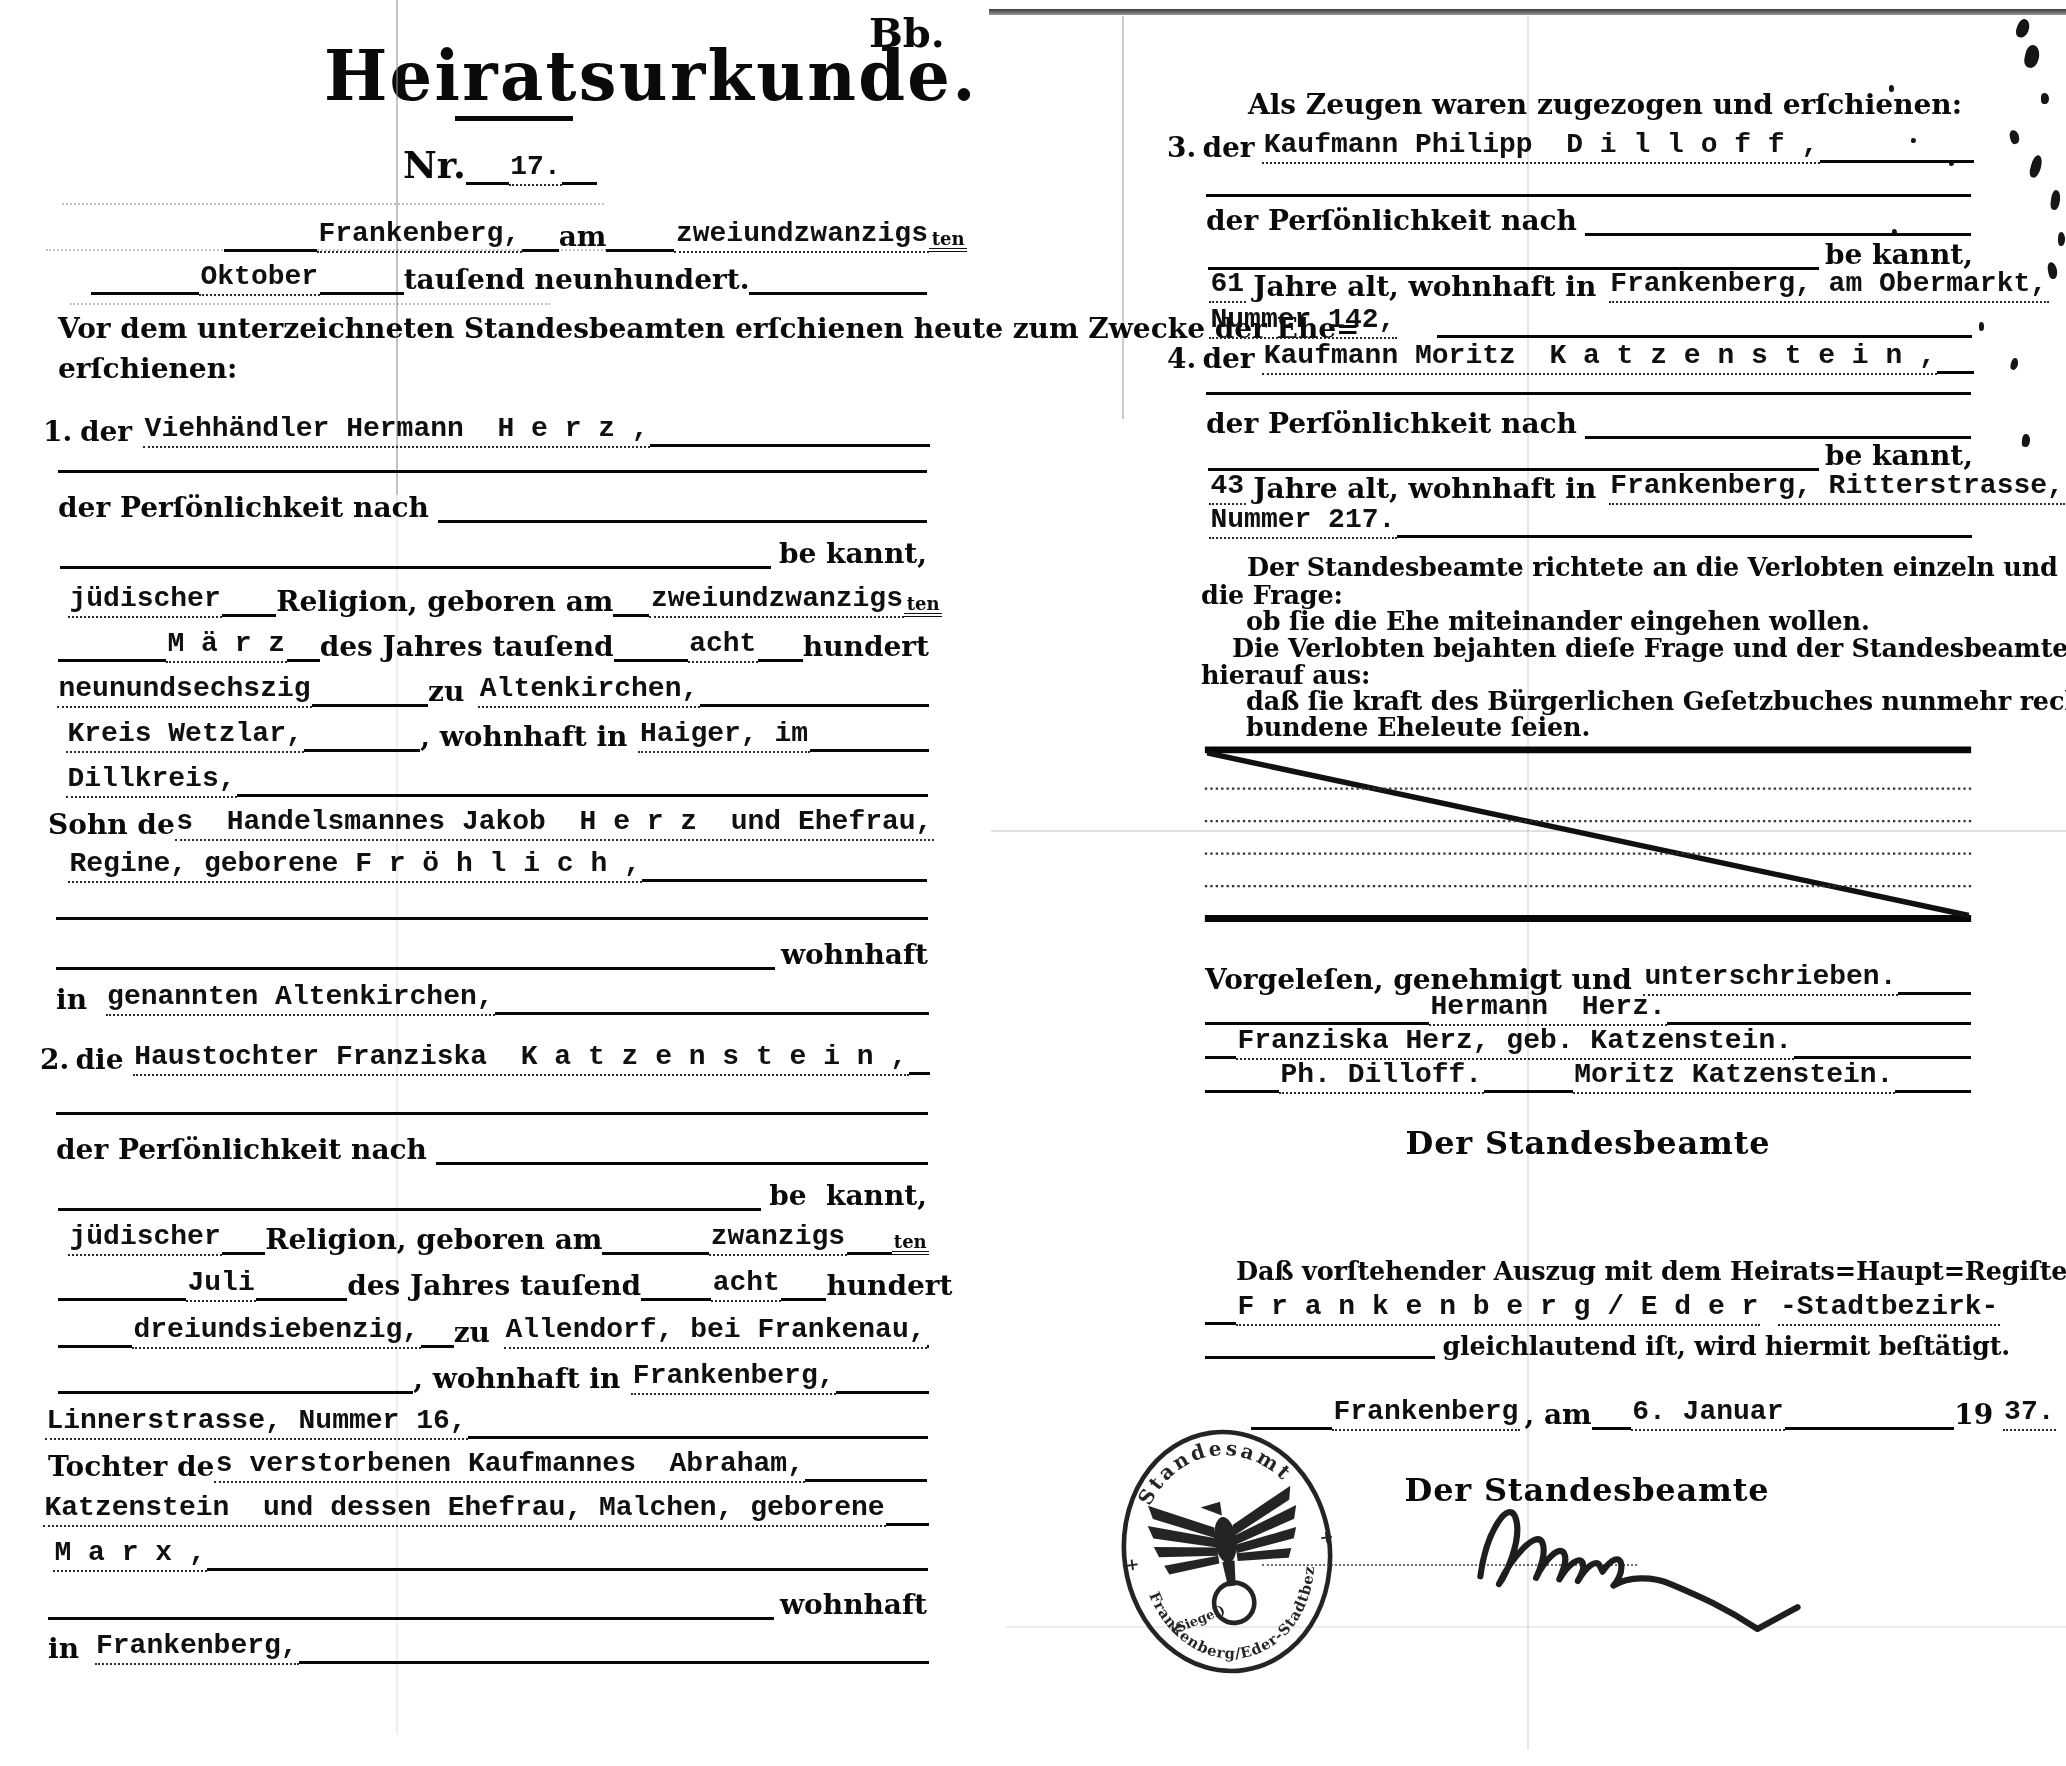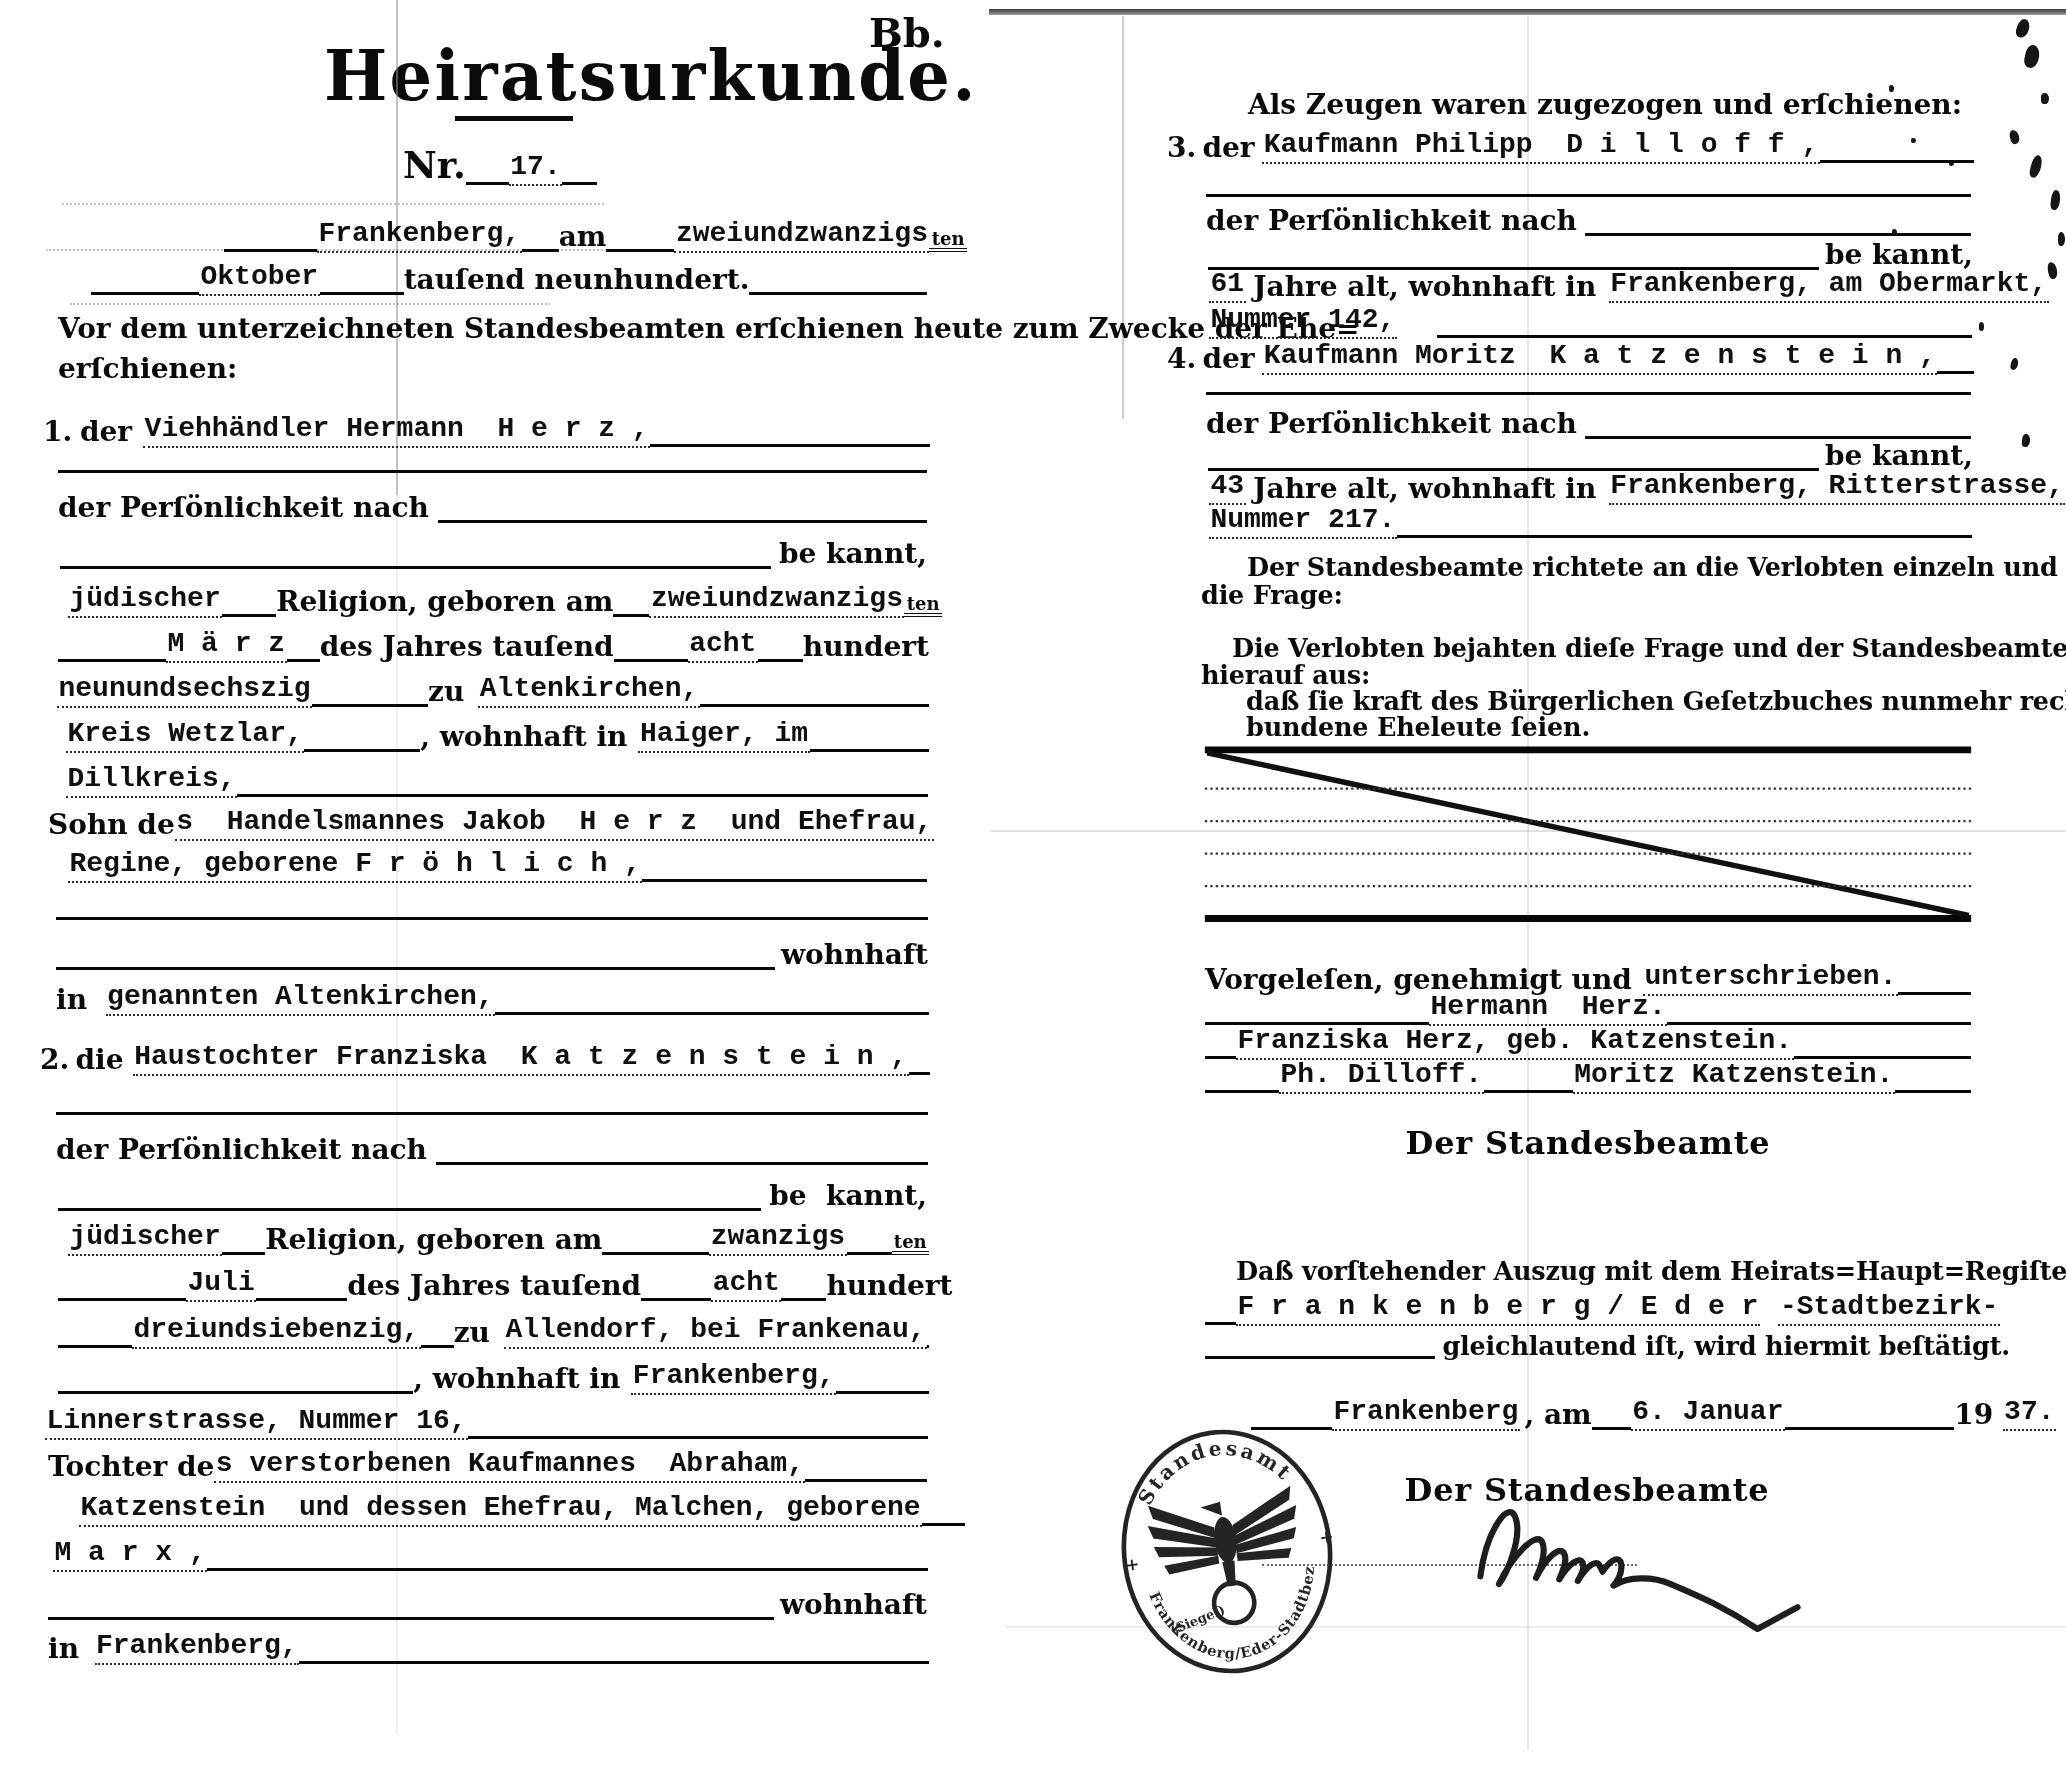--- a/index.html
+++ b/index.html
@@ -96,42 +96,42 @@
       <div class="form-line" style="top: 1034px; left: 40px; width: 890px;"><span class="seg-label">2.</span><span class="seg-gap" style="flex: 0 0 6.2px; width: 6.2px;"></span><span class="seg-label">die</span><span class="seg-gap" style="flex: 0 0 9.3px; width: 9.3px;"></span><span class="seg-typed">Haustochter Franziska  K a t z e n s t e i n ,</span><span class="seg-fill" style="flex-grow: 1;"></span></div>
       <div class="form-line" style="top: 1082px; left: 56px; width: 872px; height: 34px;"><span class="seg-fill" style="flex-grow: 1;"></span></div>
       <div class="form-line" style="top: 1124px; left: 56px; width: 872px;"><span class="seg-label">der Perſönlichkeit nach</span><span class="seg-gap" style="flex: 0 0 9.3px; width: 9.3px;"></span><span class="seg-fill" style="flex-grow: 1;"></span></div>
       <div class="form-line" style="top: 1170px; left: 58px; width: 869px;"><span class="seg-fill" style="flex-grow: 1;"></span><span class="seg-gap" style="flex: 0 0 7.7px; width: 7.7px;"></span><span class="seg-label">be  kannt,</span></div>
       <div class="form-line" style="top: 1214px; left: 68px; width: 861px;"><span class="seg-typed">jüdischer</span><span class="seg-fill" style="flex: 0 0 43px; width: 43px;"></span><span class="seg-label">Religion, geboren am</span><span class="seg-fill" style="flex-grow: 1;"></span><span class="seg-typed">zwanzigs</span><span class="seg-fill" style="flex: 0 0 45px; width: 45px;"></span><span class="seg-sup">ten</span></div>
       <div class="form-line" style="top: 1260px; left: 58px; width: 871px;"><span class="seg-fill" style="flex: 0 0 128px; width: 128px;"></span><span class="seg-typed">Juli</span><span class="seg-fill" style="flex: 0 0 91px; width: 91px;"></span><span class="seg-label">des Jahres tauſend</span><span class="seg-fill" style="flex: 0 0 70px; width: 70px;"></span><span class="seg-typed">acht</span><span class="seg-fill" style="flex: 0 0 45px; width: 45px;"></span><span class="seg-label">hundert</span></div>
       <div class="form-line" style="top: 1307px; left: 58px; width: 871px;"><span class="seg-fill" style="flex: 0 0 74px; width: 74px;"></span><span class="seg-typed">dreiundsiebenzig,</span><span class="seg-fill" style="flex: 0 0 33px; width: 33px;"></span><span class="seg-label">zu</span><span class="seg-gap" style="flex: 0 0 14px; width: 14px;"></span><span class="seg-typed">Allendorf, bei Frankenau,</span><span class="seg-fill" style="flex-grow: 1;"></span></div>
       <div class="form-line" style="top: 1353px; left: 58px; width: 871px;"><span class="seg-fill" style="flex-grow: 1;"></span><span class="seg-label">, wohnhaft in</span><span class="seg-gap" style="flex: 0 0 11px; width: 11px;"></span><span class="seg-typed">Frankenberg,</span><span class="seg-fill" style="flex: 0 0 93px; width: 93px;"></span></div>
       <div class="form-line" style="top: 1398px; left: 45px; width: 883px;"><span class="seg-typed">Linnerstrasse, Nummer 16,</span><span class="seg-fill" style="flex-grow: 1;"></span></div>
       <div class="form-line" style="top: 1441px; left: 48px; width: 879px;"><span class="seg-label">Tochter de</span><span class="seg-typed">s verstorbenen Kaufmannes  Abraham,</span><span class="seg-fill" style="flex-grow: 1;"></span></div>
-      <div class="form-line" style="top: 1485px; left: 43px; width: 886px; margin-left: 36px;"><span class="seg-typed">Katzenstein  und dessen Ehefrau, Malchen, geborene</span><span class="seg-fill" style="flex-grow: 1;"></span></div>
+      <div class="form-line" style="top: 1485px; left: 43px; width: 886px;"><span class="seg-typed">Katzenstein  und dessen Ehefrau, Malchen, geborene</span><span class="seg-fill" style="flex-grow: 1;"></span></div>
       <div class="form-line" style="top: 1530px; left: 53px; width: 875px;"><span class="seg-typed">M a r x ,</span><span class="seg-fill" style="flex-grow: 1;"></span></div>
       <div class="form-line" style="top: 1579px; left: 48px; width: 879px;"><span class="seg-fill" style="flex-grow: 1;"></span><span class="seg-gap" style="flex: 0 0 6.2px; width: 6.2px;"></span><span class="seg-label">wohnhaft</span></div>
       <div class="form-line" style="top: 1623px; left: 48px; width: 881px;"><span class="seg-label">in</span><span class="seg-gap" style="flex: 0 0 15.5px; width: 15.5px;"></span><span class="seg-typed">Frankenberg,</span><span class="seg-fill" style="flex-grow: 1;"></span></div>
     </div>
   <div class="abs" style="inset:0;">
       <div class="form-line" style="top: 84px; left: 1248px; width: 774px; height: 37px;"><span class="seg-label">Als Zeugen waren zugezogen und erſchienen:</span></div>
       <div class="form-line" style="top: 122px; left: 1167px; width: 807px;"><span class="seg-label">3.</span><span class="seg-gap" style="flex: 0 0 6.2px; width: 6.2px;"></span><span class="seg-label">der</span><span class="seg-gap" style="flex: 0 0 7.7px; width: 7.7px;"></span><span class="seg-typed">Kaufmann Philipp  D i l l o f f ,</span><span class="seg-fill" style="flex-grow: 1;"></span></div>
       <div class="form-line" style="top: 164px; left: 1206px; width: 765px; height: 34px;"><span class="seg-fill" style="flex-grow: 1;"></span></div>
       <div class="form-line" style="top: 200px; left: 1206px; width: 765px; height: 37px;"><span class="seg-label">der Perſönlichkeit nach</span><span class="seg-gap" style="flex: 0 0 7.7px; width: 7.7px;"></span><span class="seg-fill" style="flex-grow: 1;"></span></div>
       <div class="form-line" style="top: 234px; left: 1208px; width: 765px; height: 37px;"><span class="seg-fill" style="flex-grow: 1;"></span><span class="seg-gap" style="flex: 0 0 6.2px; width: 6.2px;"></span><span class="seg-label">be kannt,</span></div>
       <div class="form-line" style="top: 266px; left: 1209px; width: 763px; height: 37px;"><span class="seg-typed">61</span><span class="seg-gap" style="flex: 0 0 7.7px; width: 7.7px;"></span><span class="seg-label">Jahre alt, wohnhaft in</span><span class="seg-gap" style="flex: 0 0 12.4px; width: 12.4px;"></span><span class="seg-typed">Frankenberg, am Obermarkt,</span><span class="seg-fill" style="flex-grow: 1;"></span></div>
       <div class="form-line" style="top: 302px; left: 1209px; width: 763px; height: 37px; gap: 40px;"><span class="seg-typed">Nummer 142,</span><span class="seg-fill" style="flex-grow: 1;"></span></div>
       <div class="form-line" style="top: 336px; left: 1167px; width: 807px; height: 39px;"><span class="seg-label">4.</span><span class="seg-gap" style="flex: 0 0 6.2px; width: 6.2px;"></span><span class="seg-label">der</span><span class="seg-gap" style="flex: 0 0 7.7px; width: 7.7px;"></span><span class="seg-typed">Kaufmann Moritz  K a t z e n s t e i n ,</span><span class="seg-fill" style="flex-grow: 1;"></span></div>
       <div class="form-line" style="top: 362px; left: 1206px; width: 765px; height: 34px;"><span class="seg-fill" style="flex-grow: 1;"></span></div>
       <div class="form-line" style="top: 403px; left: 1206px; width: 765px; height: 37px;"><span class="seg-label">der Perſönlichkeit nach</span><span class="seg-gap" style="flex: 0 0 7.7px; width: 7.7px;"></span><span class="seg-fill" style="flex-grow: 1;"></span></div>
       <div class="form-line" style="top: 435px; left: 1208px; width: 765px; height: 37px;"><span class="seg-fill" style="flex-grow: 1;"></span><span class="seg-gap" style="flex: 0 0 6.2px; width: 6.2px;"></span><span class="seg-label">be kannt,</span></div>
       <div class="form-line" style="top: 468px; left: 1209px; width: 763px; height: 37px;"><span class="seg-typed">43</span><span class="seg-gap" style="flex: 0 0 7.7px; width: 7.7px;"></span><span class="seg-label">Jahre alt, wohnhaft in</span><span class="seg-gap" style="flex: 0 0 12.4px; width: 12.4px;"></span><span class="seg-typed">Frankenberg, Ritterstrasse,</span><span class="seg-fill" style="flex-grow: 1;"></span></div>
       <div class="form-line" style="top: 502px; left: 1209px; width: 763px; height: 37px;"><span class="seg-typed">Nummer 217.</span><span class="seg-fill" style="flex-grow: 1;"></span></div>
       <div class="form-line para" style="top: 548px; left: 1201px; width: 824px; height: 33px;"><span class="seg-gap" style="flex: 0 0 46px; width: 46px;"></span><span class="seg-label">Der Standesbeamte richtete an die Verlobten einzeln und nacheinander</span></div>
       <div class="form-line para" style="top: 576px; left: 1201px; width: 824px; height: 33px;"><span class="seg-label">die Frage:</span></div>
-      <div class="form-line para" style="top: 602px; left: 1201px; width: 824px; height: 33px;"><span class="seg-gap" style="flex: 0 0 45px; width: 45px;"></span></div>
+      <div class="form-line para" style="top: 602px; left: 1201px; width: 824px; height: 33px;"><span class="seg-gap" style="flex: 0 0 45px; width: 45px;"></span><span class="seg-label">ob ſie die Ehe miteinander eingehen wollen.</span></div>
       <div class="form-line para" style="top: 629px; left: 1201px; width: 824px; height: 33px;"><span class="seg-gap" style="flex: 0 0 31px; width: 31px;"></span><span class="seg-label">Die Verlobten bejahten dieſe Frage und der Standesbeamte ſprach</span></div>
       <div class="form-line para" style="top: 656px; left: 1201px; width: 824px; height: 33px;"><span class="seg-label">hierauf aus:</span></div>
       <div class="form-line para" style="top: 682px; left: 1201px; width: 824px; height: 33px;"><span class="seg-gap" style="flex: 0 0 45px; width: 45px;"></span><span class="seg-label">daß ſie kraft des Bürgerlichen Geſetzbuches nunmehr rechtmäßig ver=</span></div>
       <div class="form-line para" style="top: 708px; left: 1201px; width: 824px; height: 33px;"><span class="seg-gap" style="flex: 0 0 45px; width: 45px;"></span><span class="seg-label">bundene Eheleute ſeien.</span></div>
       <div class="form-line" style="top: 954px; left: 1205px; width: 766px;"><span class="seg-label">Vorgeleſen, genehmigt und</span><span class="seg-gap" style="flex: 0 0 11px; width: 11px;"></span><span class="seg-typed">unterschrieben.</span><span class="seg-fill" style="flex-grow: 1;"></span></div>
       <div class="form-line" style="top: 989px; left: 1205px; width: 766px; height: 37px;"><span class="seg-fill" style="flex: 0 0 224px; width: 224px;"></span><span class="seg-typed">Hermann  Herz.</span><span class="seg-fill" style="flex-grow: 1;"></span></div>
       <div class="form-line" style="top: 1023px; left: 1205px; width: 766px; height: 37px; align-items: flex-end;"><span class="seg-fill" style="flex: 0 0 31px; width: 31px;"></span><span class="seg-typed">Franziska Herz, geb. Katzenstein.</span><span class="seg-fill" style="flex-grow: 1;"></span></div>
       <div class="form-line" style="top: 1057px; left: 1205px; width: 766px; height: 37px;"><span class="seg-fill" style="flex: 0 0 74px; width: 74px;"></span><span class="seg-typed">Ph. Dilloff.</span><span class="seg-fill" style="flex: 0 0 89px; width: 89px;"></span><span class="seg-typed">Moritz Katzenstein.</span><span class="seg-fill" style="flex-grow: 1;"></span></div>
       <div class="form-line" style="top: 1121px; left: 1205px; width: 766px; height: 40px; justify-content: center;"><span class="seg-label c-h">Der Standesbeamte</span></div>
       <div class="form-line para" style="top: 1249px; left: 1236px; width: 824px; height: 36px;"><span class="seg-label">Daß vorſtehender Auszug mit dem Heirats=Haupt=Regiſter des Standesamts zu</span></div>

